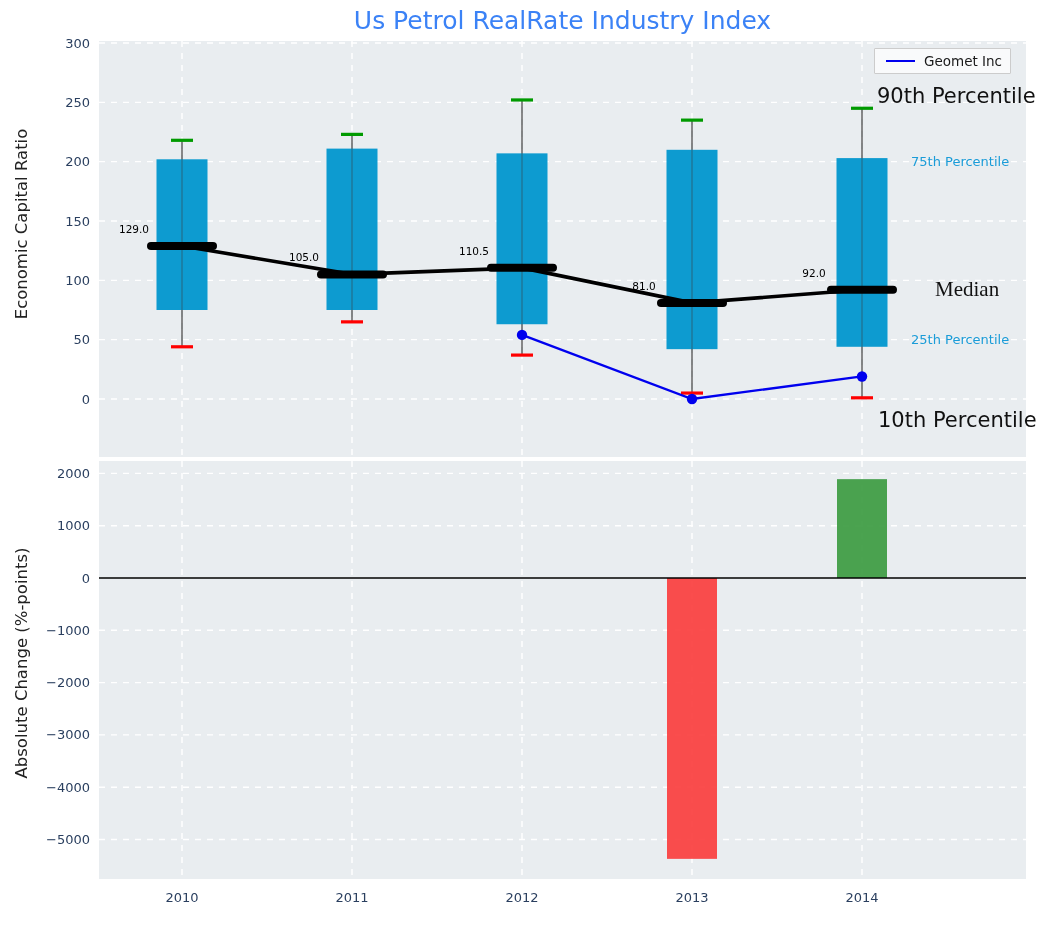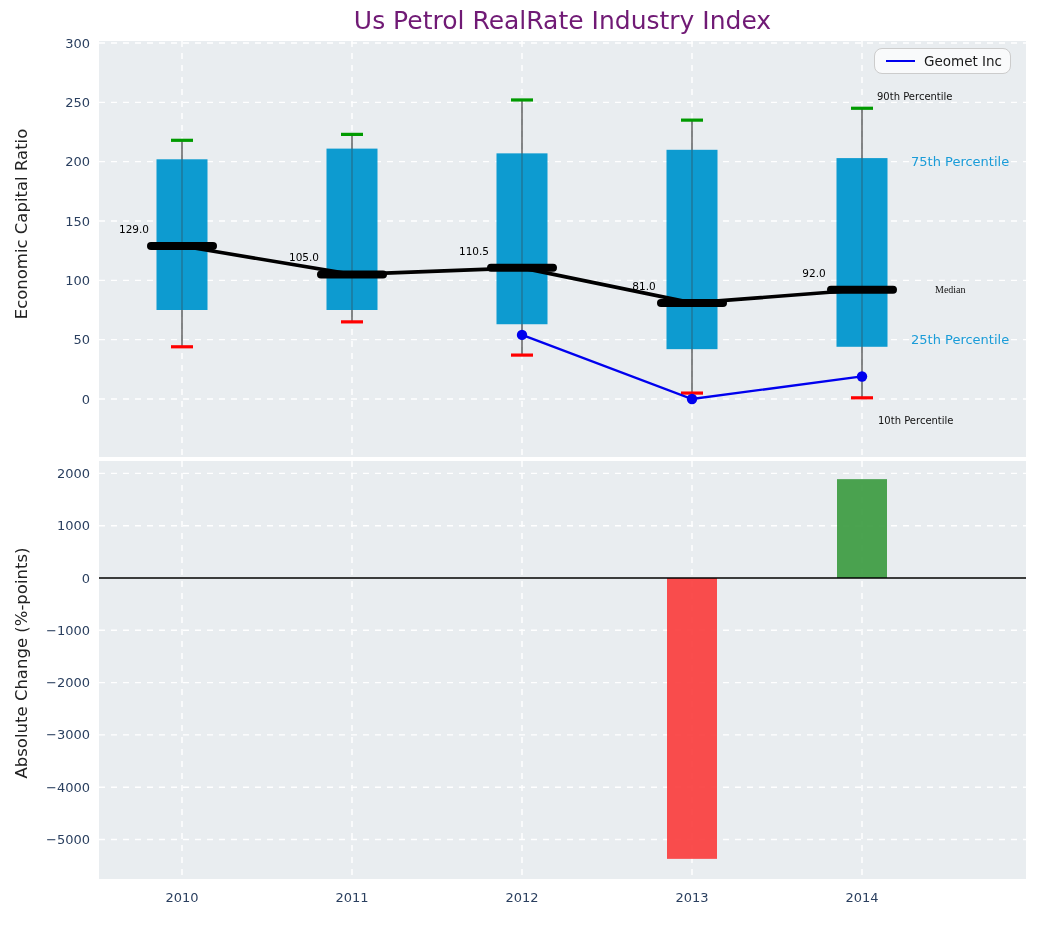--- a/index.html
+++ b/index.html
@@ -1,36 +1,36 @@
 <!DOCTYPE html>
 <html><head>
 <meta charset="utf-8">
 <style>
   html,body{margin:0;padding:0;background:#ffffff;}
   body{width:1039px;height:942px;position:relative;overflow:hidden;
        font-family:"DejaVu Sans",sans-serif;color:#262626;}
   #fig{position:absolute;inset:0;}
   #chart-svg{position:absolute;left:0;top:0;}
   .overlay{position:absolute;white-space:nowrap;}
-  .title{left:99px;top:6px;width:927px;text-align:center;font-size:25px;color:#701a75;}
+  .title{left:99px;top:6px;width:927px;text-align:center;font-size:25px;color:#3b82f6;}
   .ylab{transform:translate(-50%,-50%) rotate(-90deg);font-size:16.5px;color:#222;}
   .ylab-top{left:21px;top:224px;}
   .ylab-bot{left:21px;top:663px;}
   .xlab{left:99px;top:911px;width:927px;text-align:center;font-size:16px;color:#222;}
   .ann{transform:translateY(-50%);}
-  .ann-big{font-size:10px;color:#111;}
+  .ann-big{font-size:21px;color:#111;}
   .ann-small{font-size:13px;}
   .ann-90{left:877px;top:96px;}
   .ann-75{left:911px;top:161px;}
   .ann-med{left:935px;top:289px;font-family:Liberation Serif, serif;}
   .ann-25{left:911px;top:339px;}
   .ann-10{left:878px;top:420px;}
   .legend{left:874px;top:48px;width:137px;height:26px;display:flex;align-items:center;
           gap:9px;padding-left:11px;box-sizing:border-box;background:rgba(252,252,253,0.85);
-          border:1px solid #cccccc;border-radius:8px;font-size:13.5px;color:#1a1a1a;}
+          border:1px solid #cccccc;border-radius:1px;font-size:13.5px;color:#1a1a1a;}
   .legend-line{display:inline-block;width:29px;height:0;border-top:2.4px solid #0000ee;}
   text.tick{font-family:"DejaVu Sans",sans-serif;font-size:13px;fill:#2a3f5f;}
   text.mlabel{font-family:"DejaVu Sans",sans-serif;font-size:10.5px;fill:#000000;}
 </style>
 </head>
 <body>
 
 <div id="fig">
   <svg id="chart-svg" width="1039" height="942" viewBox="0 0 1039 942">
       <rect x="99" y="41" width="927" height="416" fill="#e9edf0"></rect>

